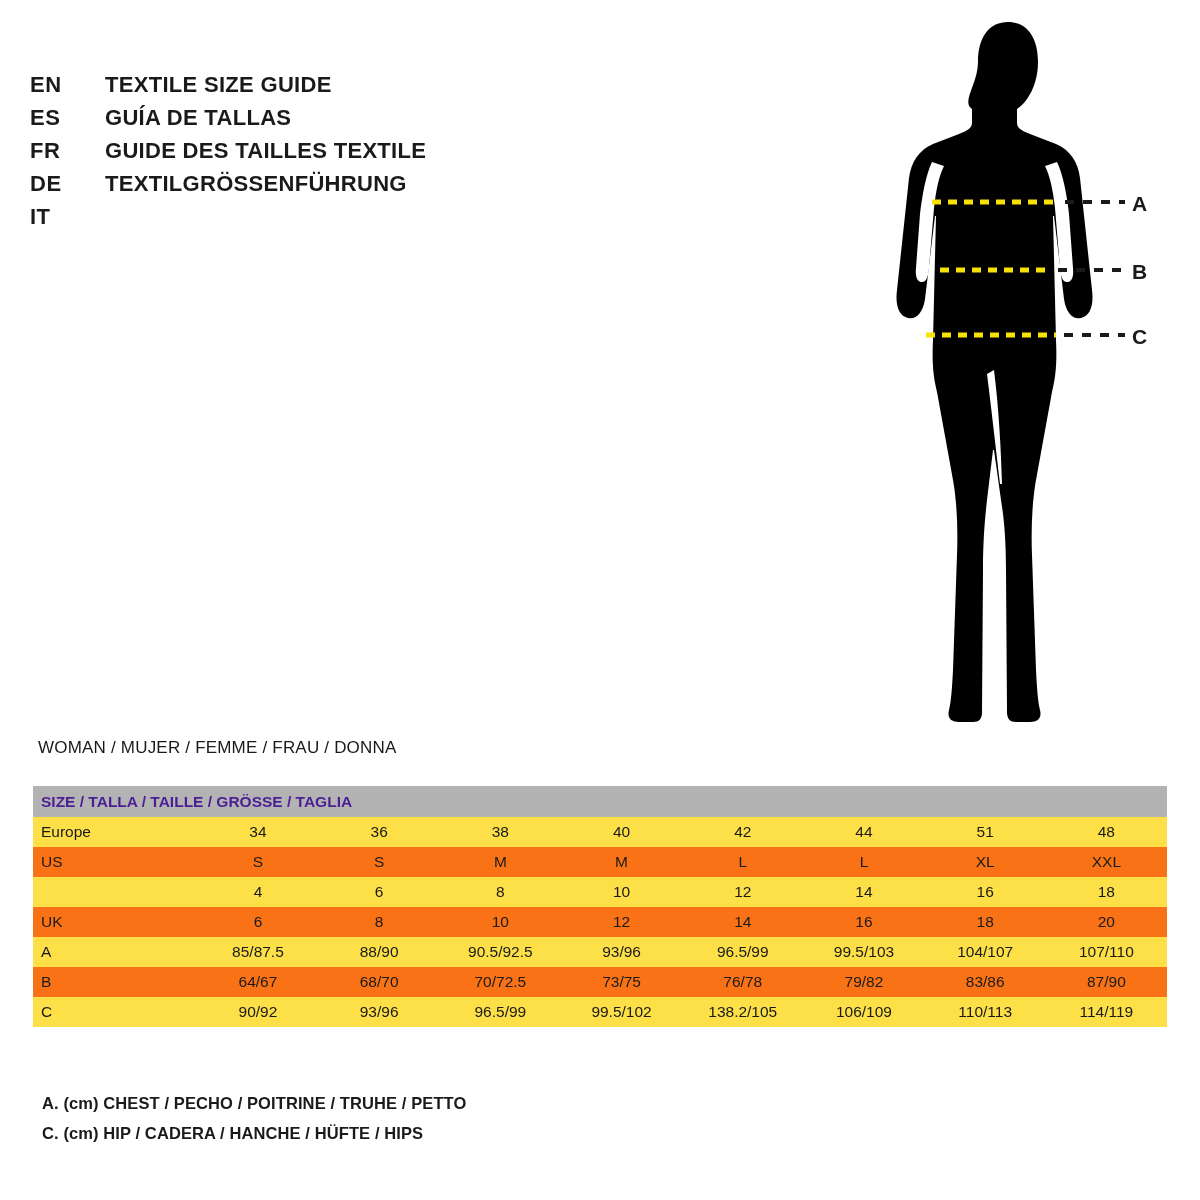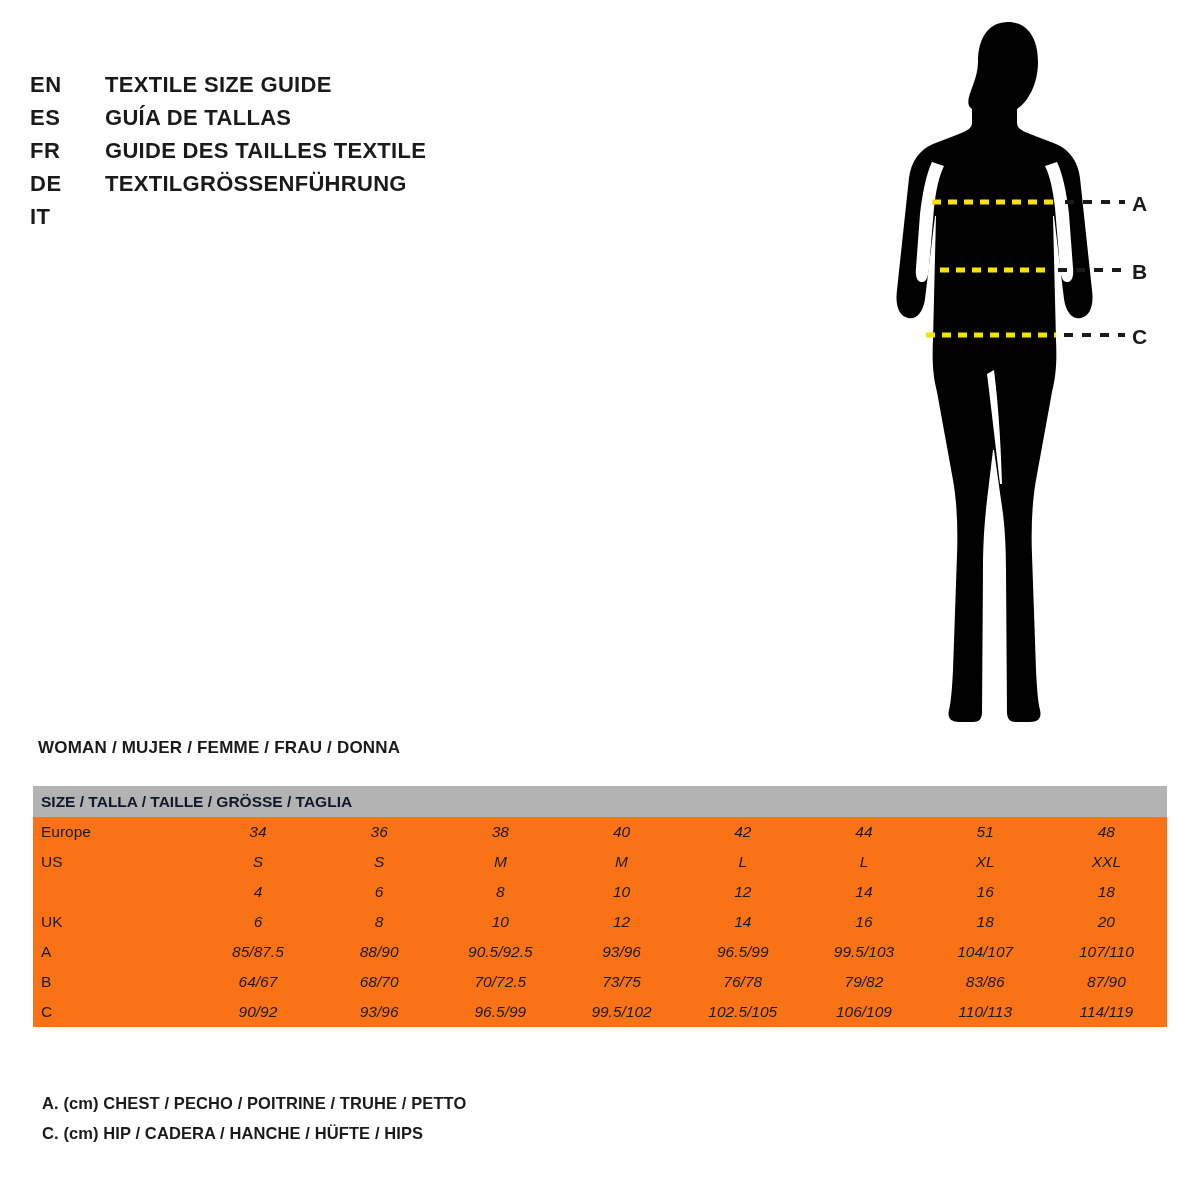--- a/index.html
+++ b/index.html
@@ -60,21 +60,21 @@
     font-weight: bold;
     color: #1a1a1a;
   }
 
   
   #section-caption {
     position: absolute;
     left: 38px;
     top: 738px;
     font-size: 17px;
-    font-weight: bold;
+    font-weight: normal;
     letter-spacing: 0.2px;
     color: #1a1a1a;
   }
 
   
   #size-table {
     position: absolute;
     left: 33px;
     top: 786px;
     width: 1134px;
@@ -85,37 +85,36 @@
     padding: 0;
     height: 30px;
     vertical-align: middle;
   }
   #size-table thead th {
     background: #b3b3b3;
     text-align: left;
     font-weight: bold;
     padding-left: 8px;
     font-size: 15.5px;
-    color: #0f172a;
+    color: #4c1d95;
     height: 31px;
   }
-  #size-table tbody tr.row-light td { background: #f97316; }
+  #size-table tbody tr.row-light td { background: #fde047; }
   #size-table tbody tr.row-dark td  { background: #f97316; }
   #size-table tbody td.rowlabel {
     text-align: left;
     padding-left: 8px;
     width: 152px;
     font-weight: normal;
     color: #1a1a1a;
   }
   #size-table tbody td.val {
     text-align: center;
     color: #1a1a1a;
     width: 118px;
-    font-style: italic;
   }
 
   
   #footnotes {
     position: absolute;
     left: 42px;
     top: 1088px;
     width: 700px;
   }
   .footnote {
@@ -324,21 +323,21 @@
       <td class="val">79/82</td>
       <td class="val">83/86</td>
       <td class="val">87/90</td>
     </tr>
     <tr class="row-light">
       <td class="rowlabel">C</td>
       <td class="val">90/92</td>
       <td class="val">93/96</td>
       <td class="val">96.5/99</td>
       <td class="val">99.5/102</td>
-      <td class="val">102.5/105</td>
+      <td class="val">138.2/105</td>
       <td class="val">106/109</td>
       <td class="val">110/113</td>
       <td class="val">114/119</td>
     </tr>
   </tbody>
 </table>
 
 <div id="footnotes">
   <div class="footnote">A. (cm) CHEST / PECHO / POITRINE / TRUHE / PETTO</div>
   <div class="footnote">C. (cm) HIP / CADERA / HANCHE / HÜFTE / HIPS</div>

